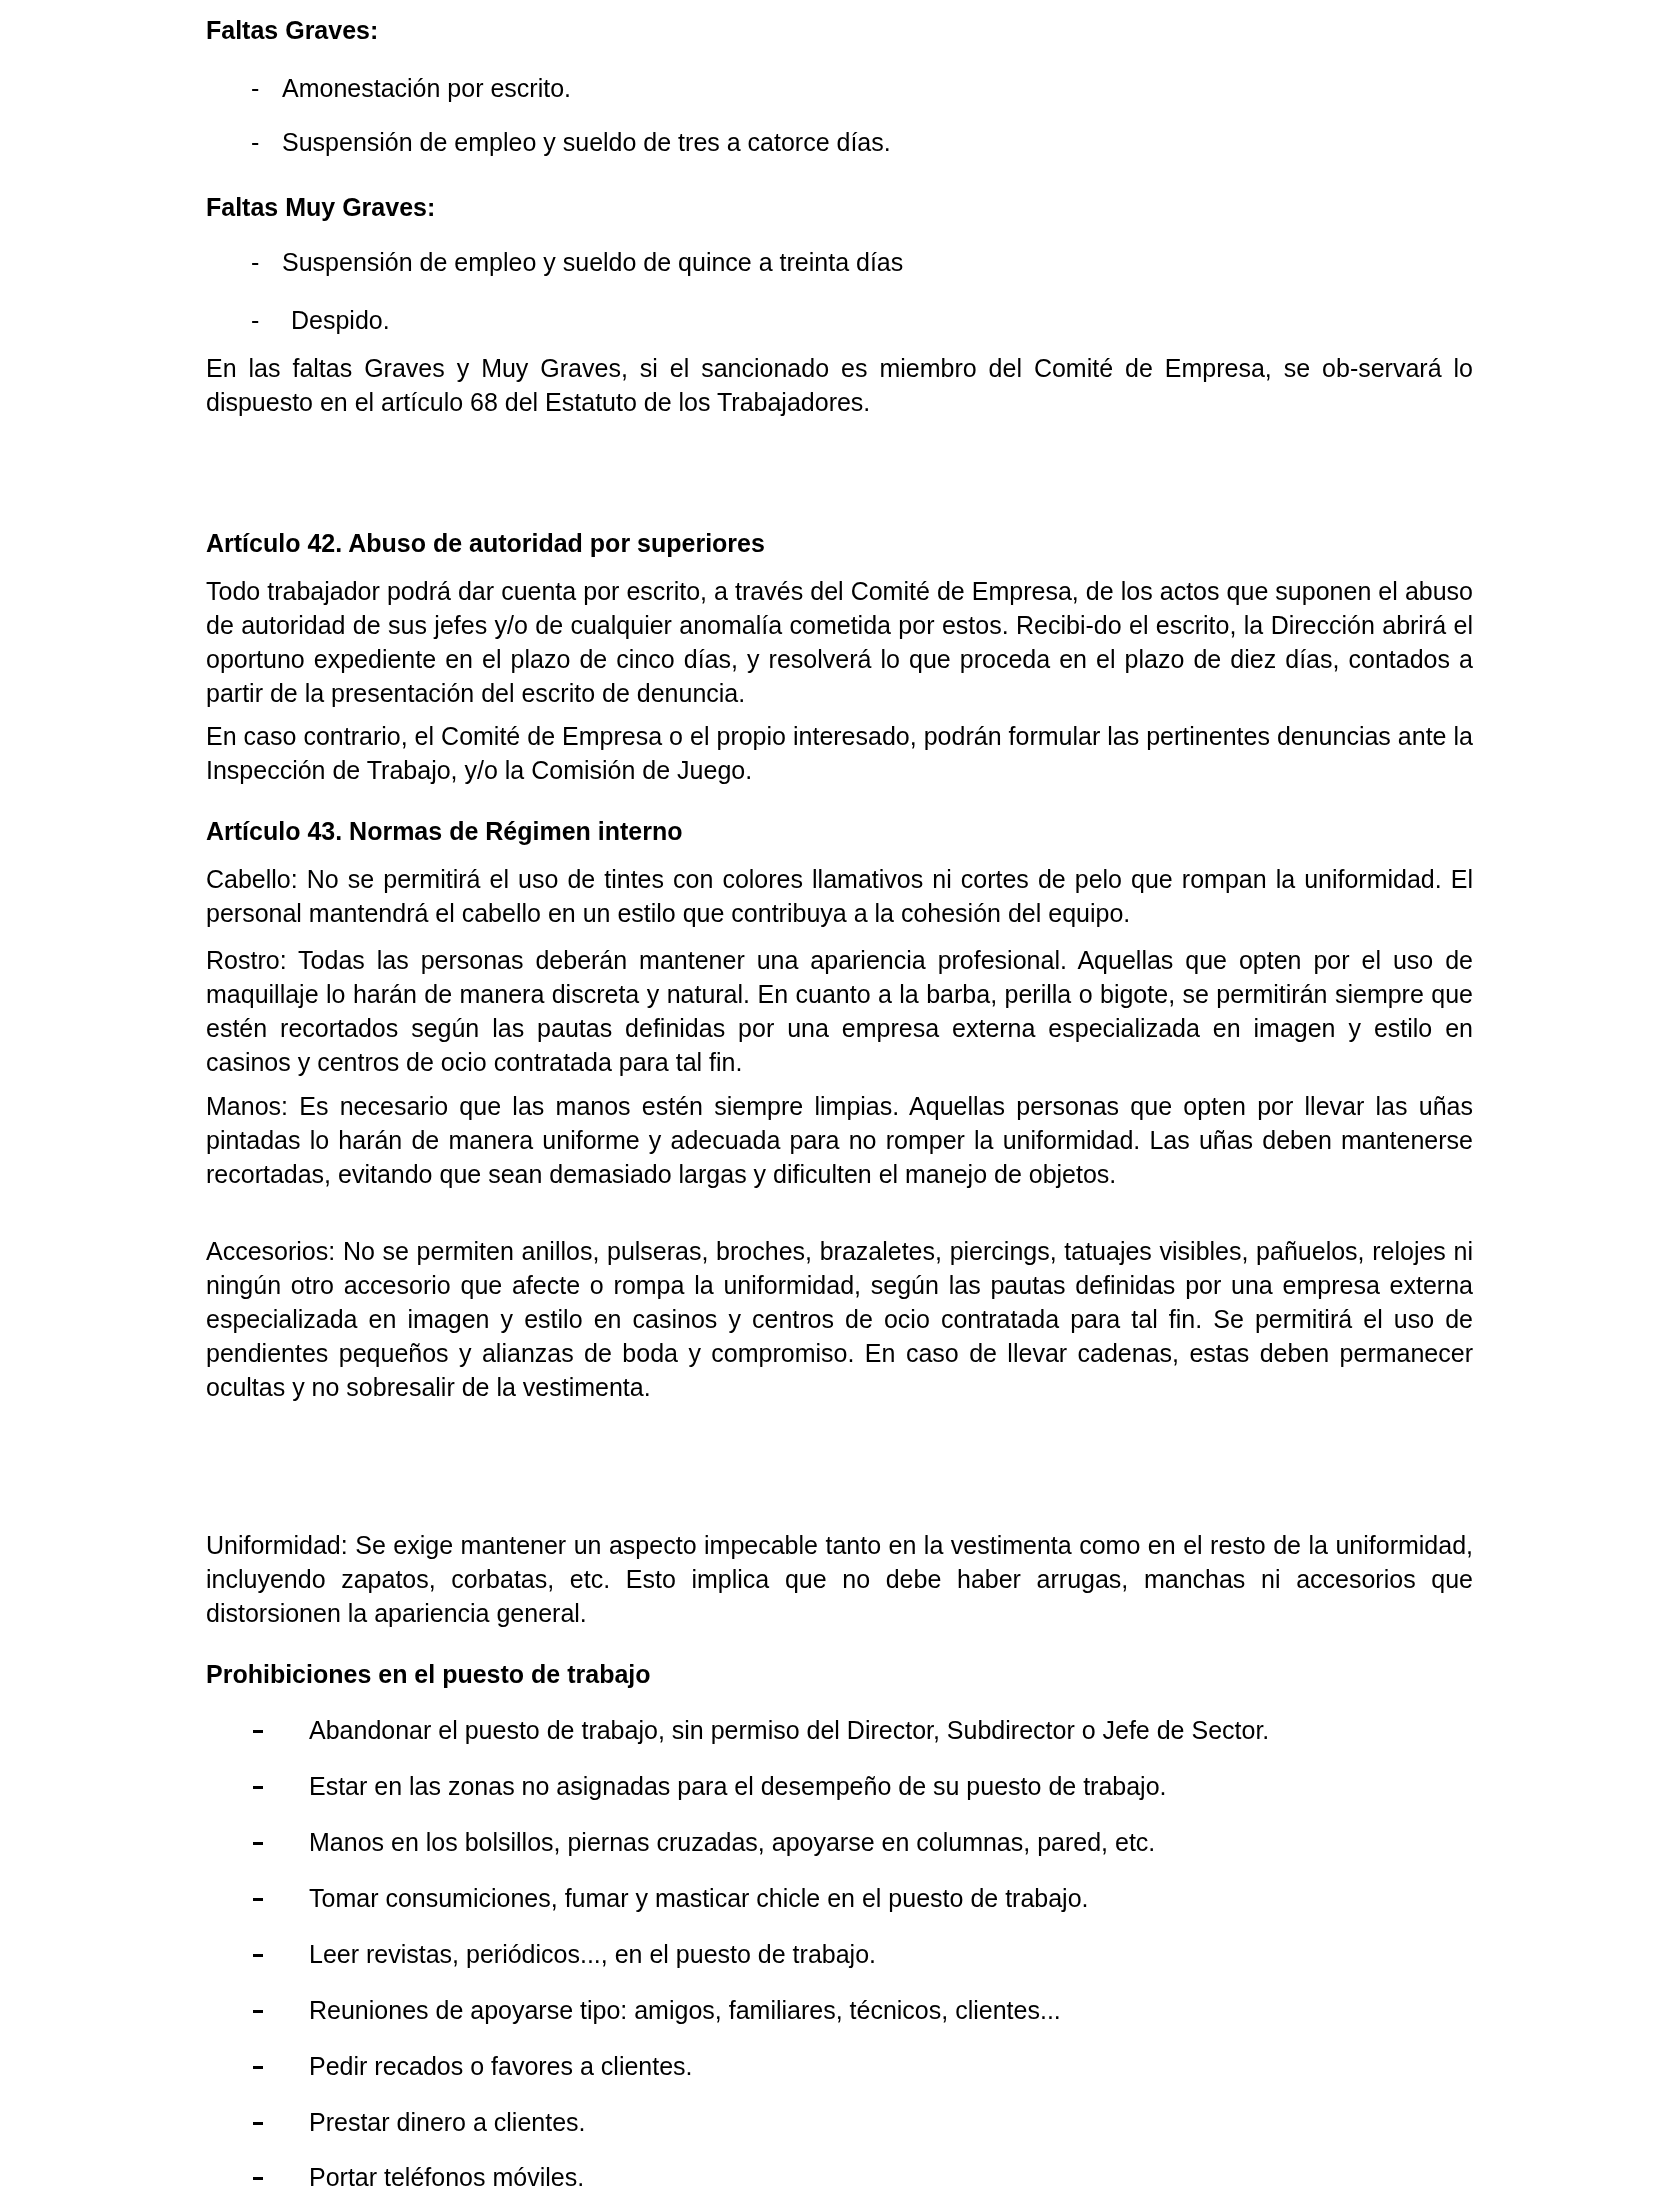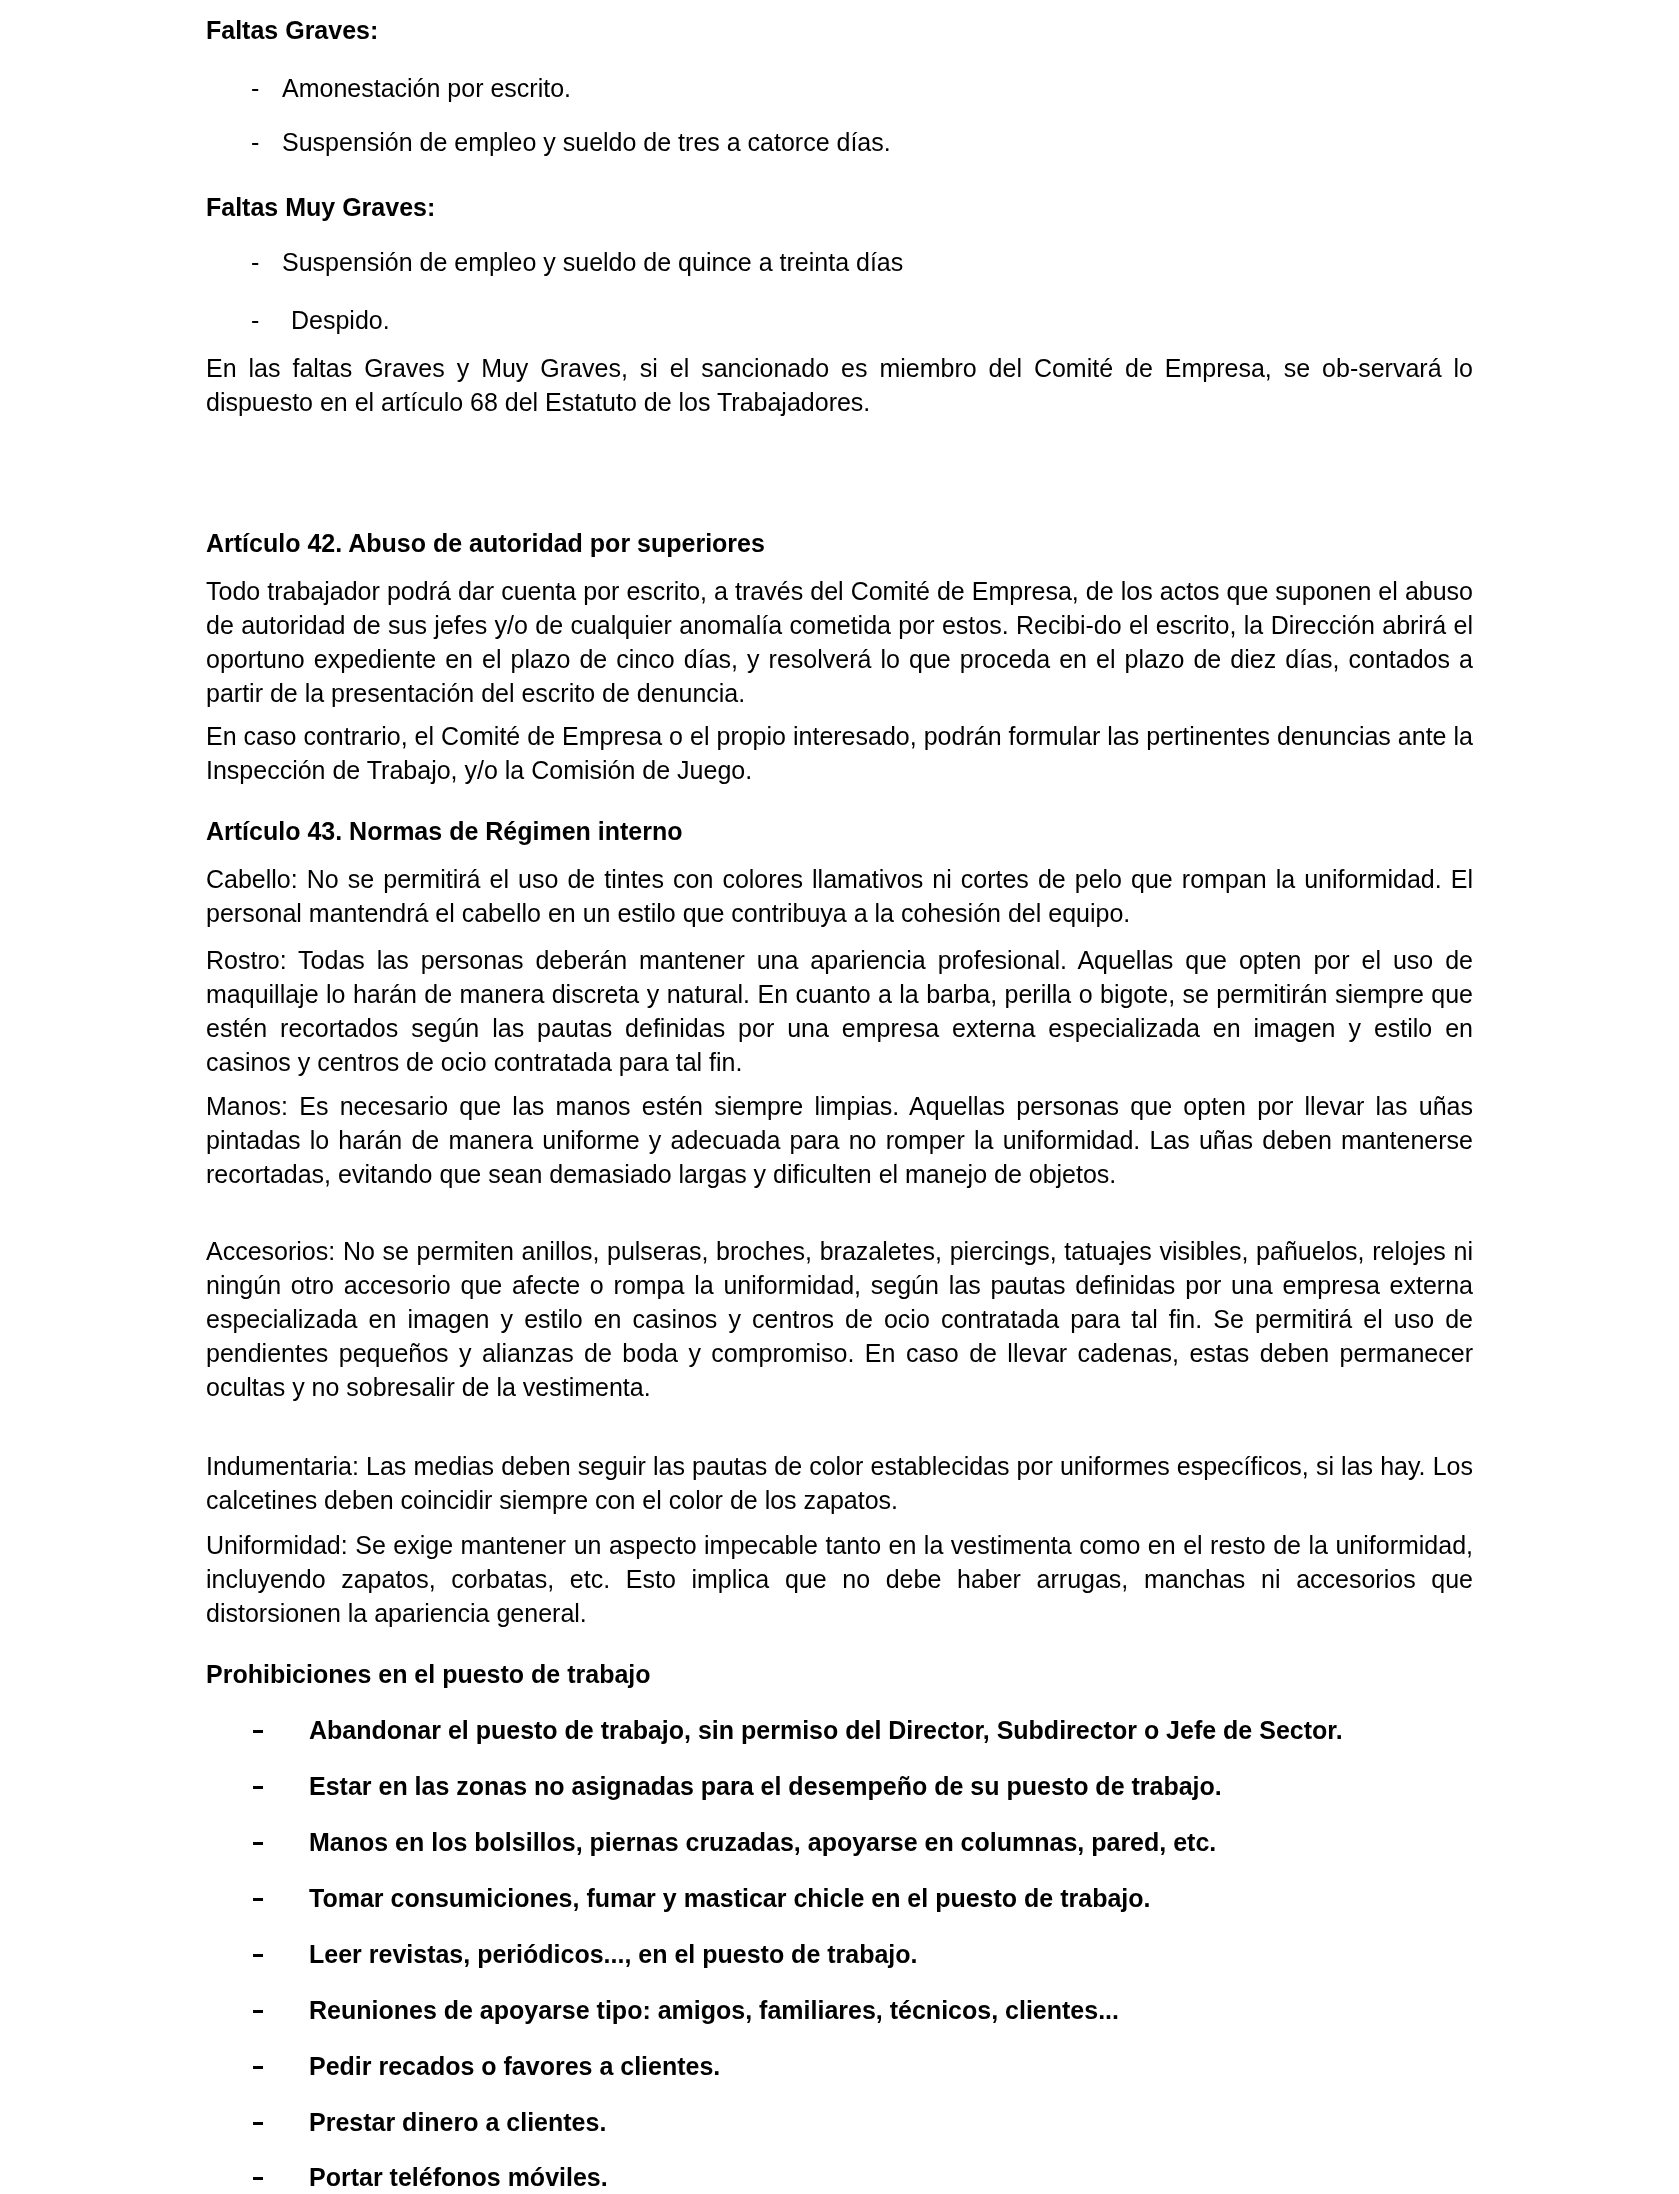--- a/index.html
+++ b/index.html
@@ -5,21 +5,21 @@
   html, body { margin: 0; padding: 0; background: #ffffff; }
   body { width: 1679px; height: 2194px; position: relative; overflow: hidden; color: #000000;
          font-family: "Liberation Sans", sans-serif; }
   .page { position: absolute; left: 0; top: 0; width: 1679px; height: 2194px; background: #ffffff; padding-left: 32px; }
   .h { position: absolute; left: 206px; font-weight: bold; font-size: 25px; line-height: 31px; white-space: nowrap; }
   .p { position: absolute; left: 206px; width: 1267px; font-size: 25px; line-height: 34px;
        text-align: justify; text-align-last: left; hyphens: manual; }
   .dash-item { position: absolute; left: 251px; font-size: 25px; line-height: 31px; white-space: nowrap; display: flex; }
   .dash-item .mark { width: 31px; display: inline-block; }
   .dash-item.wide .mark { width: 40px; }
-  .bullet-item { position: absolute; left: 251px; font-size: 25px; line-height: 31px; white-space: nowrap; display: flex; align-items: center; font-weight: bold; }
+  .bullet-item { position: absolute; left: 251px; font-size: 25px; line-height: 31px; white-space: nowrap; display: flex; align-items: center; }
   .bullet-item .mark { width: 58px; display: inline-block; position: relative; height: 31px; }
   .bullet-item .mark::before { content: ""; position: absolute; left: 1.5px; top: 15.3px; width: 10.7px; height: 3.1px; background: #000; }
 </style>
 </head>
 <body>
 
 <div class="page">
 
   <div class="h" style="top:15.3px;">Faltas Graves:</div>
   <div class="dash-item" style="top:73px;">
@@ -45,21 +45,20 @@
 
   <div class="h" style="top:528px;">Artículo 42. Abuso de autoridad por superiores</div>
   <div class="p" style="top:574px;">Todo trabajador podrá dar cuenta por escrito, a través del Comité de Empresa, de los actos que suponen el abuso de autoridad de sus jefes y/o de cualquier anomalía cometida por estos. Recibi-do el escrito, la Dirección abrirá el oportuno expediente en el plazo de cinco días, y resolverá lo que proceda en el plazo de diez días, contados a partir de la presentación del escrito de denuncia.</div>
   <div class="p" style="top:719px;">En caso contrario, el Comité de Empresa o el propio interesado, podrán formular las pertinentes denuncias ante la Inspección de Trabajo, y/o la Comisión de Juego.</div>
 
   <div class="h" style="top:816px;">Artículo 43. Normas de Régimen interno</div>
   <div class="p" style="top:862px;">Cabello: No se permitirá el uso de tintes con colores llamativos ni cortes de pelo que rompan la uniformidad. El personal mantendrá el cabello en un estilo que contribuya a la cohesión del equipo.</div>
   <div class="p" style="top:943px;">Rostro: Todas las personas deberán mantener una apariencia profesional. Aquellas que opten por el uso de maquillaje lo harán de manera discreta y natural. En cuanto a la barba, perilla o bigote, se permitirán siempre que estén recortados según las pautas definidas por una empresa externa especializada en imagen y estilo en casinos y centros de ocio contratada para tal fin.</div>
   <div class="p" style="top:1089px;">Manos: Es necesario que las manos estén siempre limpias. Aquellas personas que opten por llevar las uñas pintadas lo harán de manera uniforme y adecuada para no romper la uniformidad. Las uñas deben mantenerse recortadas, evitando que sean demasiado largas y dificulten el manejo de objetos.</div>
   <div class="p" style="top:1234px;">Accesorios: No se permiten anillos, pulseras, broches, brazaletes, piercings, tatuajes visibles, pañuelos, relojes ni ningún otro accesorio que afecte o rompa la uniformidad, según las pautas definidas por una empresa externa especializada en imagen y estilo en casinos y centros de ocio contratada para tal fin. Se permitirá el uso de pendientes pequeños y alianzas de boda y compromiso. En caso de llevar cadenas, estas deben permanecer ocultas y no sobresalir de la vestimenta.</div>
-  <div class="p" style="top:1449px;">Indumentaria: Las medias deben seguir las pautas de color establecidas por uniformes específicos, si las hay. Los calcetines deben coincidir siempre con el color de los zapatos.</div>
   <div class="p" style="top:1528px;">Uniformidad: Se exige mantener un aspecto impecable tanto en la vestimenta como en el resto de la uniformidad, incluyendo zapatos, corbatas, etc. Esto implica que no debe haber arrugas, manchas ni accesorios que distorsionen la apariencia general.</div>
 
   <div class="h" style="top:1659px;">Prohibiciones en el puesto de trabajo</div>
 
   <div class="bullet-item" style="top:1715px;">
     <span class="mark"></span>
     <span>Abandonar el puesto de trabajo, sin permiso del Director, Subdirector o Jefe de Sector.</span>
   </div>
   <div class="bullet-item" style="top:1771px;">
     <span class="mark"></span>

